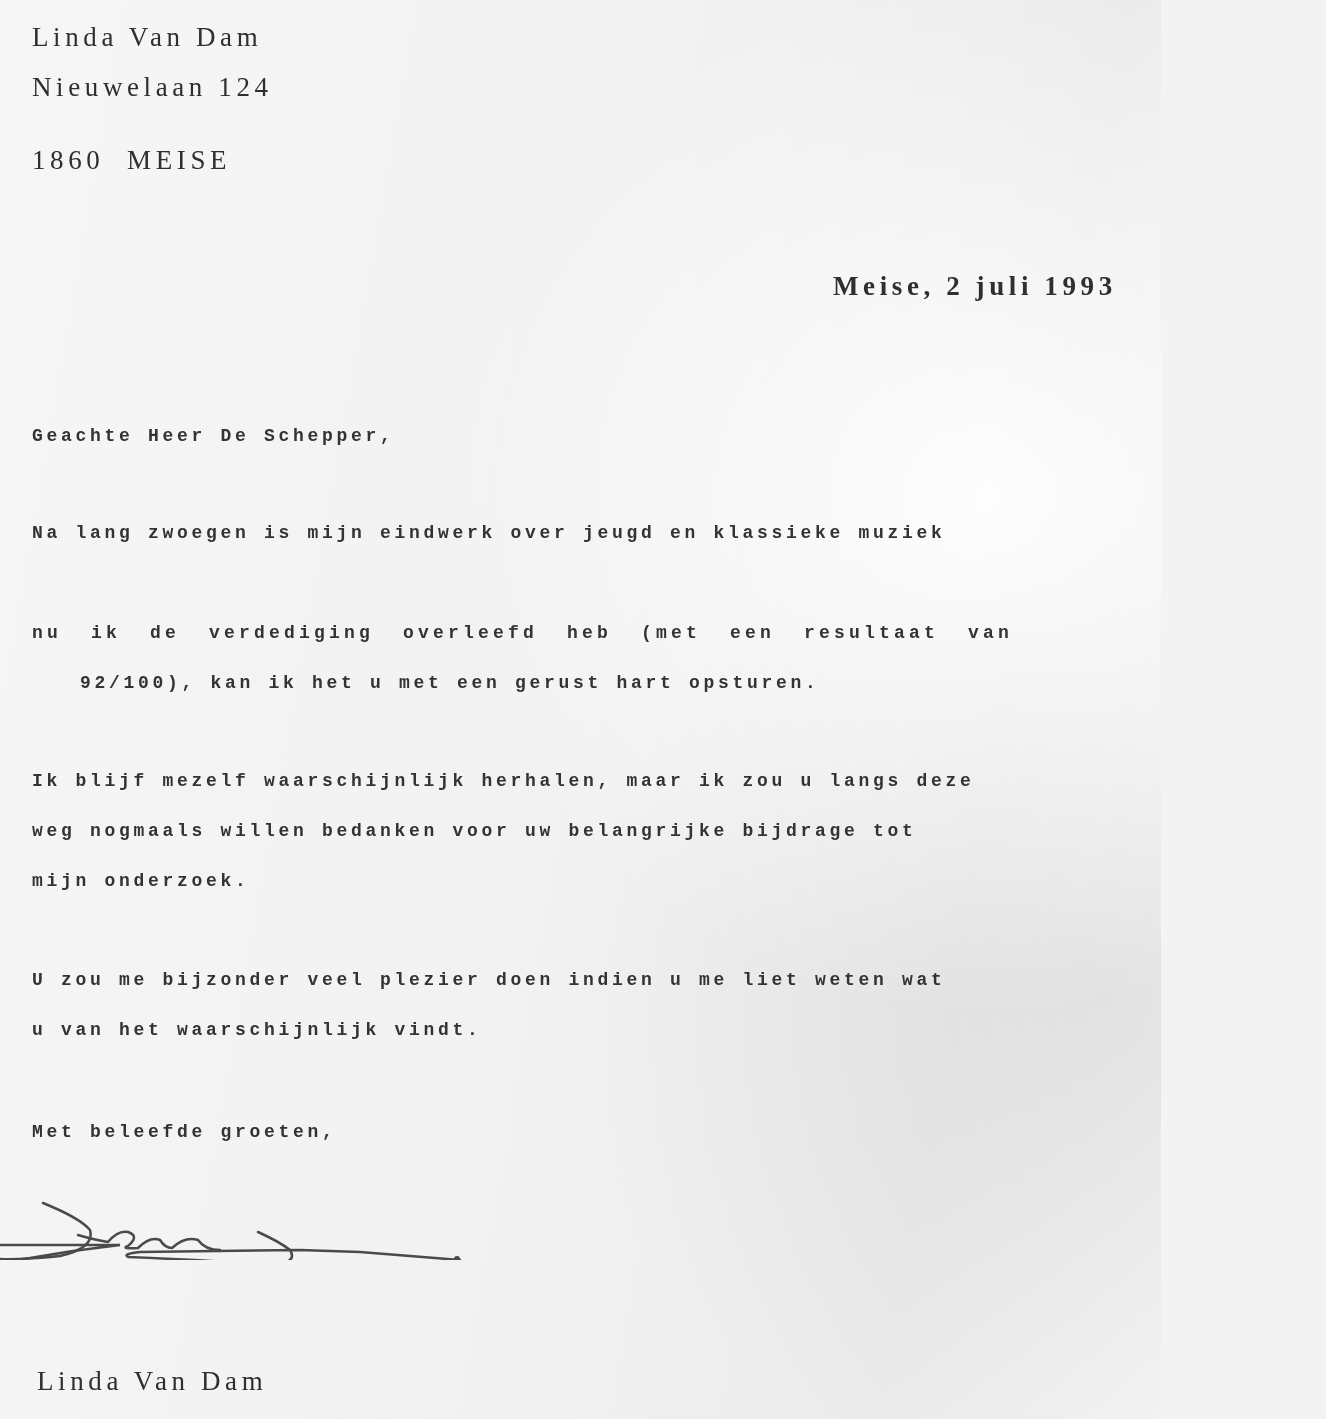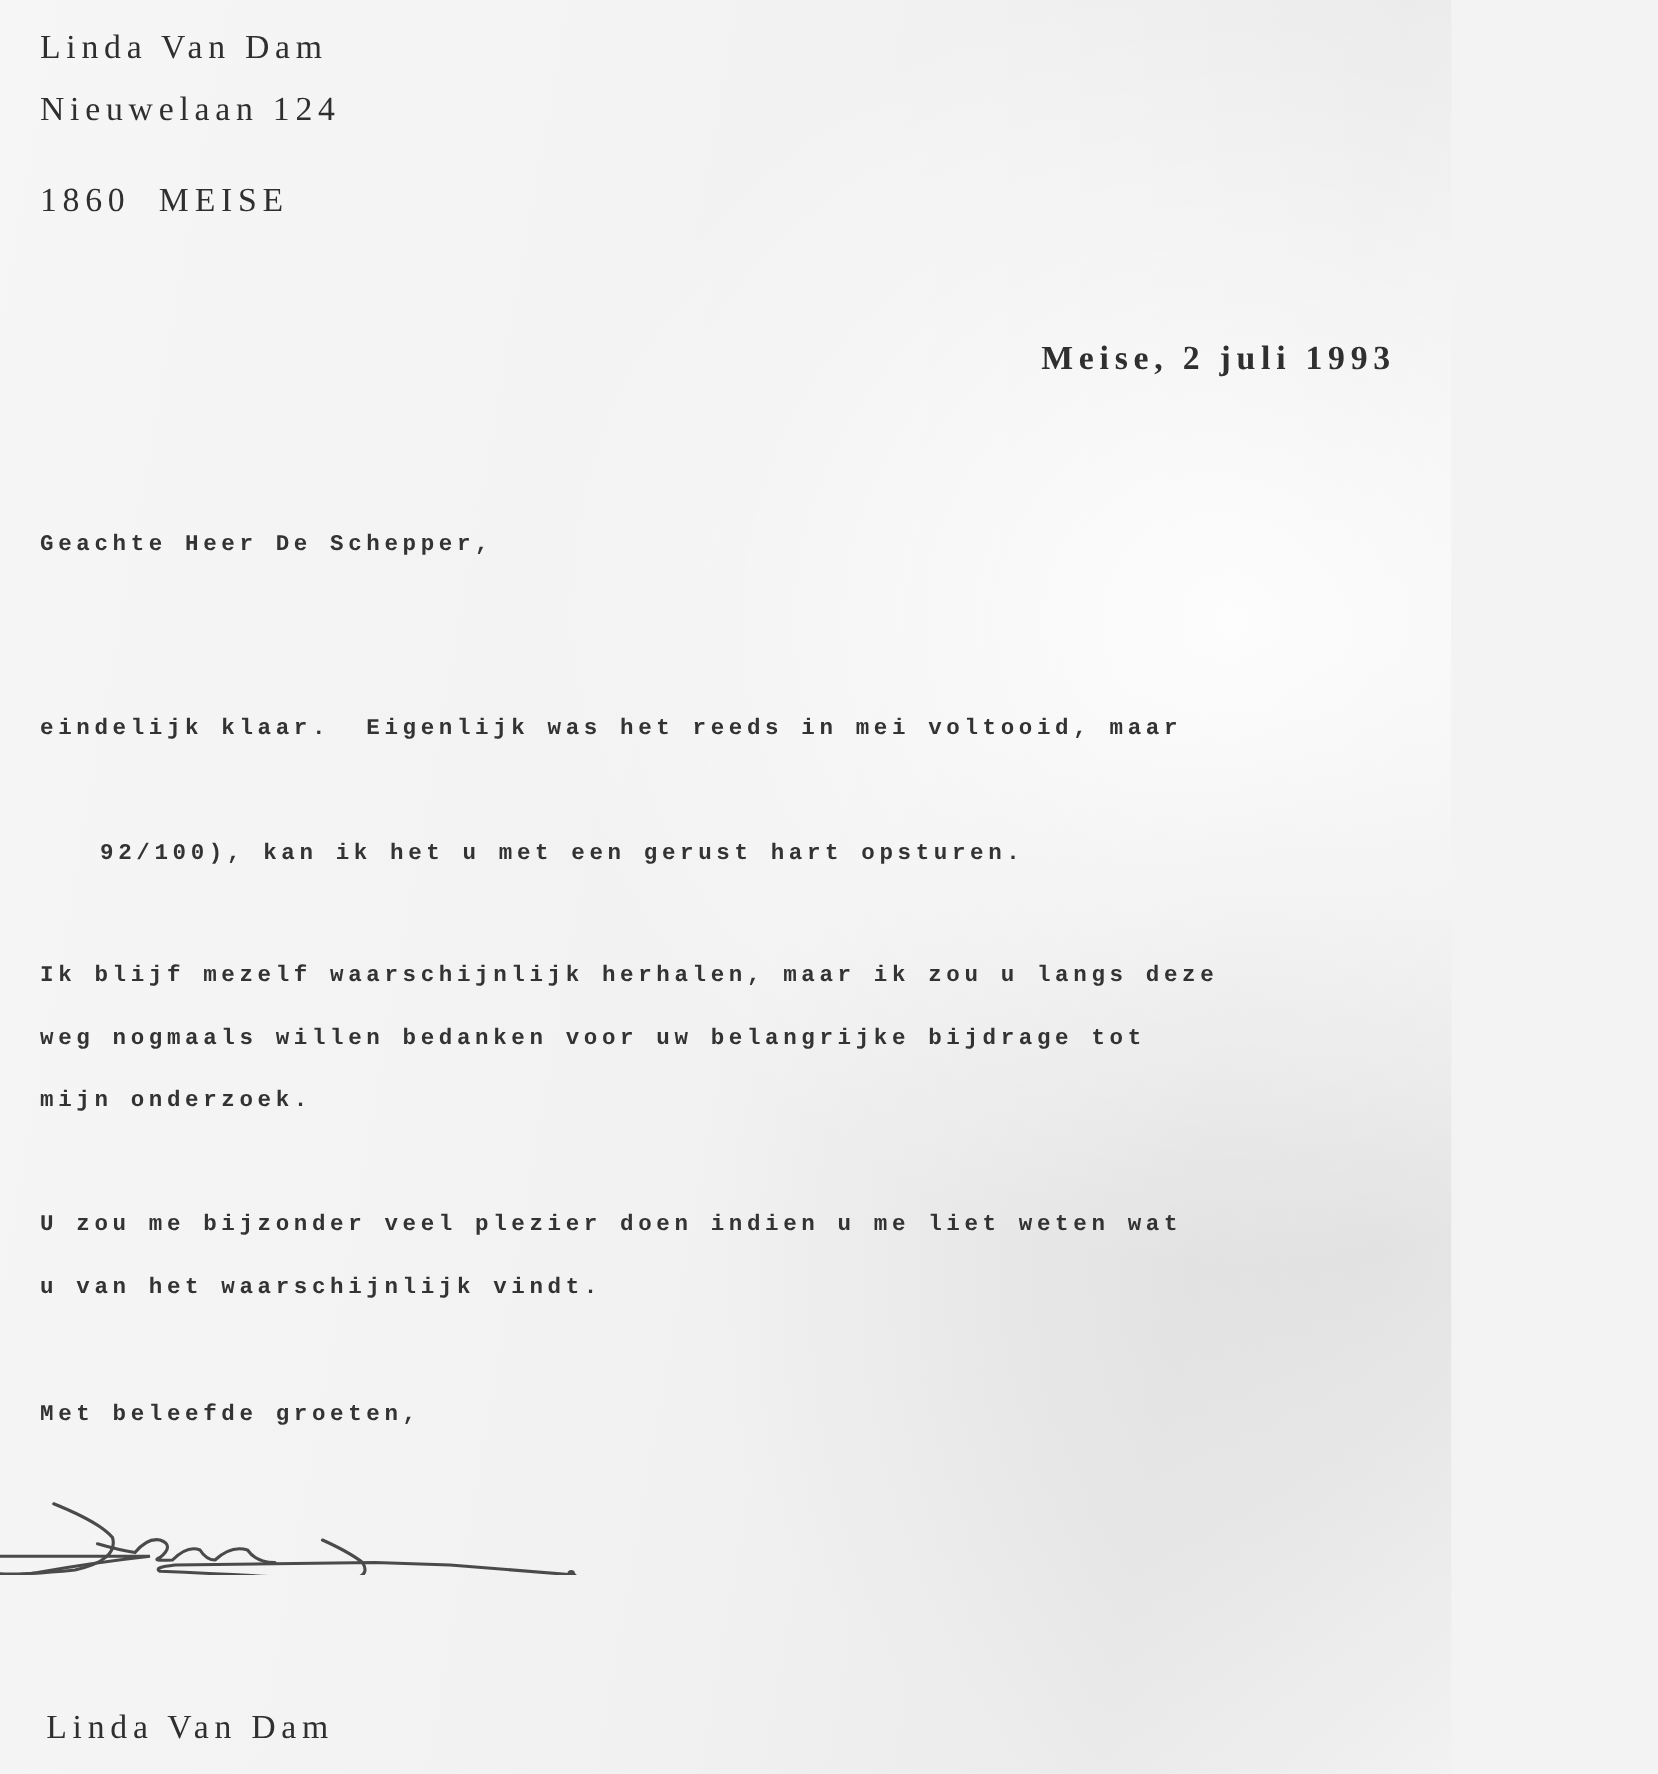--- a/index.html
+++ b/index.html
@@ -53,21 +53,22 @@
 <div class="paper">
 
   <div class="line" style="left:32px; top:22px;">Linda Van Dam</div>
   <div class="line" style="left:32px; top:72px;">Nieuwelaan 124</div>
   <div class="line" style="left:32px; top:121px;margin-top:24px;">1860  MEISE</div>
 
   <div class="line" style="left:833px; top:271px;font-weight:bold;">Meise, 2 juli 1993</div>
 
   <div class="line body-line" style="left:32px; top:421px;">Geachte Heer De Schepper,</div>
 
-  <div class="line body-line" style="left:32px; top:568px;">eindelijk klaar.  Eigenlijk was het reeds in mei voltooid, maar</div>
+  <div class="line body-line" style="left:32px; top:518px;">Na lang zwoegen is mijn eindwerk over jeugd en klassieke muziek</div>
+  <div class="line body-line" style="left:32px; top:618px; width:1254px; letter-spacing:4.2px; word-spacing:14px;">nu ik de verdediging overleefd heb (met een resultaat van</div>
   <div class="line body-line" style="left:32px; top:668px;margin-left:48px;">92/100), kan ik het u met een gerust hart opsturen.</div>
 
   <div class="line body-line" style="left:32px; top:766px;">Ik blijf mezelf waarschijnlijk herhalen, maar ik zou u langs deze</div>
   <div class="line body-line" style="left:32px; top:816px;">weg nogmaals willen bedanken voor uw belangrijke bijdrage tot</div>
   <div class="line body-line" style="left:32px; top:866px;">mijn onderzoek.</div>
 
   <div class="line body-line" style="left:32px; top:965px;">U zou me bijzonder veel plezier doen indien u me liet weten wat</div>
   <div class="line body-line" style="left:32px; top:1015px;">u van het waarschijnlijk vindt.</div>
 
   <div class="line body-line" style="left:32px; top:1117px;">Met beleefde groeten,</div>

